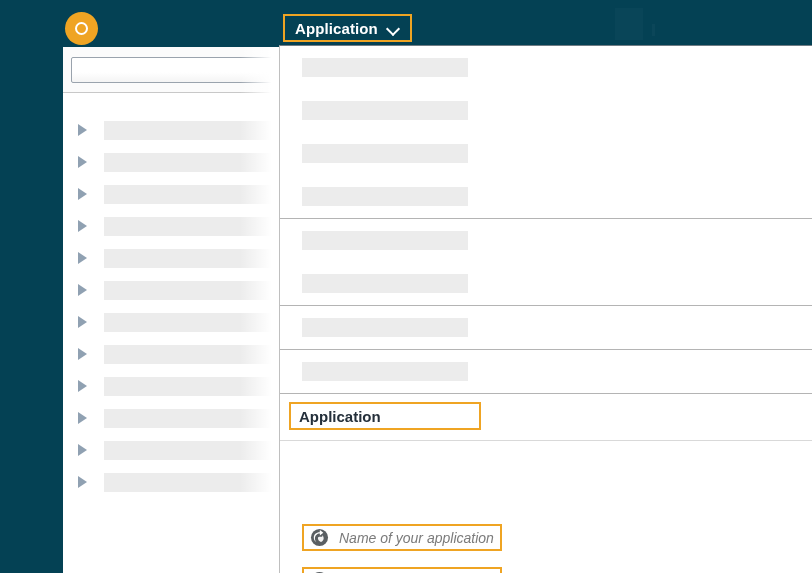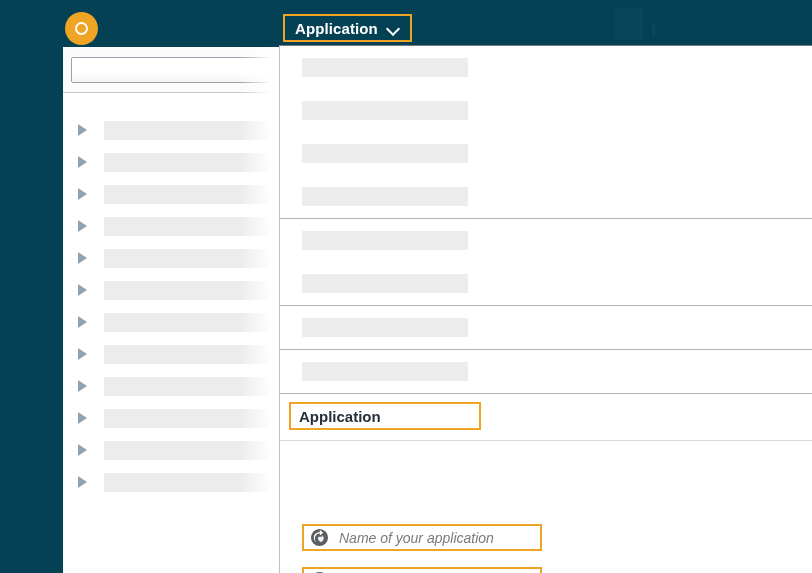--- a/index.html
+++ b/index.html
@@ -239,21 +239,21 @@
     align-items: center;
     padding-left: 8px;
     font-size: 15px;
     font-weight: bold;
     color: #25303b;
   }
 
   .app-entry {
     position: absolute;
     left: 22px;
-    width: 240px;
+    width: 200px;
     height: 27px;
     border: 2px solid #efa423;
     box-sizing: border-box;
     display: flex;
     align-items: center;
     gap: 10px;
     padding-left: 6px;
     cursor: pointer;
     background: #ffffff;
   }

